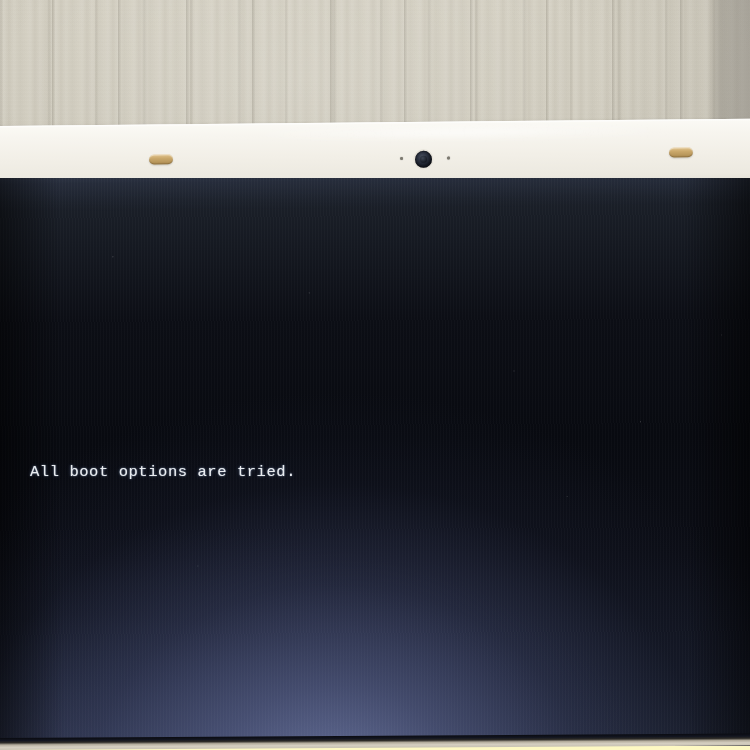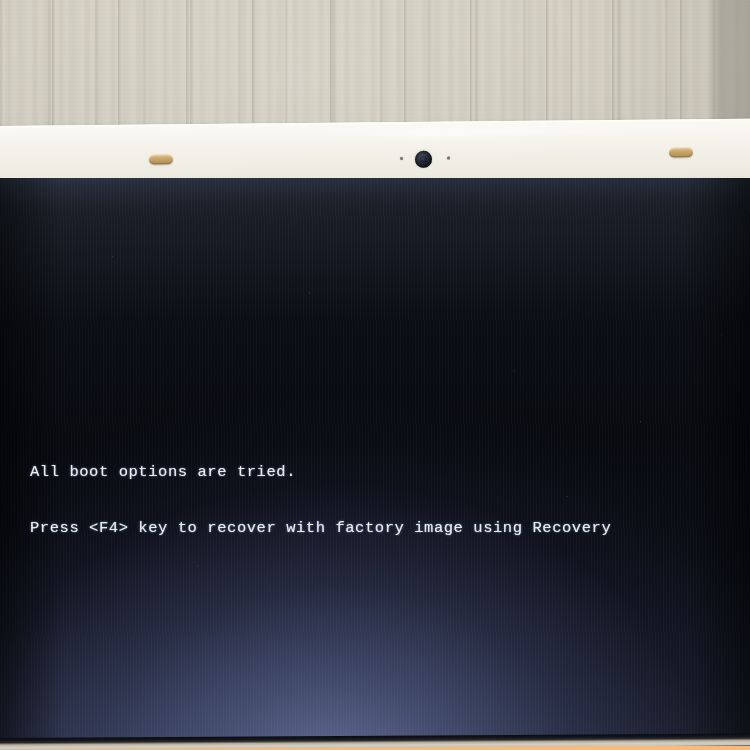--- a/index.html
+++ b/index.html
@@ -6,21 +6,21 @@
     margin: 0;
     padding: 0;
     background: #000;
   }
   #stage {
     position: relative;
     width: 750px;
     height: 750px;
     overflow: hidden;
     font-family: "Liberation Mono", "DejaVu Sans Mono", monospace;
-    background: #fdba74;
+    background: #fef9c3;
   }
 
   
   .wall {
     position: absolute;
     left: 0; top: 0;
     width: 750px; height: 200px;
     background:
       repeating-linear-gradient(90deg,
         rgba(255,255,255,0.00) 0px,
@@ -295,19 +295,18 @@
   <div class="screen">
     <div class="screen-inner">
       <div class="screen-top-sheen"></div>
       <div class="screen-scanlines"></div>
       <div class="screen-noise"></div>
       <div class="screen-edge-dark"></div>
     </div>
 
     <div class="boot-text">
       <span class="boot-line">All boot options are tried.</span>
-      <span class="boot-line">Press &lt;F4&gt; key to recover with factory image using Recovery</span>
     </div>
   </div>
 
   <div class="screen-bottom-bar"></div>
 
 </div>
 
 </body></html>

